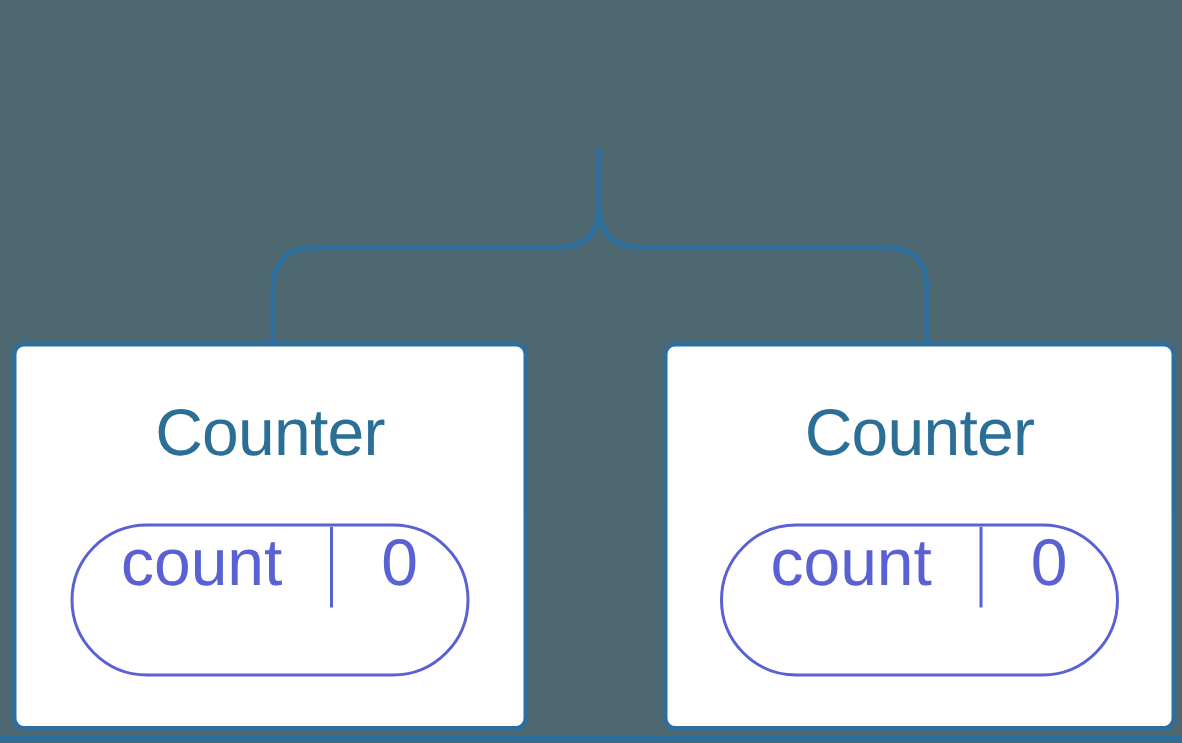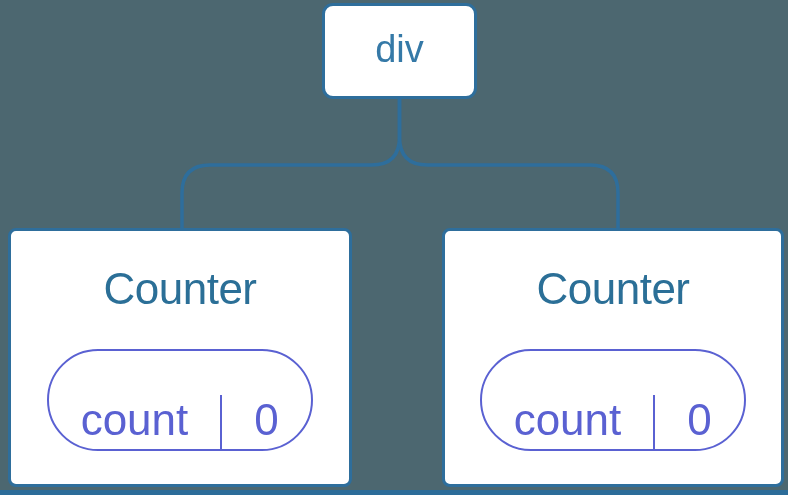--- a/index.html
+++ b/index.html
@@ -74,21 +74,21 @@
     letter-spacing: -0.5px;
   }
   .pill {
     margin-top: 38px;
     width: 266px;
     height: 102px;
     box-sizing: border-box;
     border: 2.5px solid var(--state_purple, #5A61D2);
     border-radius: 51px;
     display: flex;
-    align-items: flex-end;
+    align-items: flex-start;
     overflow: hidden;
     background: var(--card_background, #fff);
   }
   .pill-key {
     width: 66%;
     box-sizing: border-box;
     border-right: 2.5px solid var(--state_purple, #5A61D2);
     display: flex;
     align-items: center;
     justify-content: center;
@@ -117,23 +117,20 @@
 </head>
 <body>
 
 <div class="canvas">
 
   <svg class="connector" viewBox="0 0 788 495" xmlns="http://www.w3.org/2000/svg">
     <path d="M 399.5 99 L 399.5 137 Q 399.5 165 371.5 165 L 210 165 Q 182 165 182 193 L 182 230"></path>
     <path d="M 399.5 99 L 399.5 137 Q 399.5 165 427.5 165 L 590 165 Q 618 165 618 193 L 618 230"></path>
   </svg>
 
-  <div class="node-root">
-    <span class="node-root-label">div</span>
-  </div>
 
   <div class="card card-left">
     <div class="card-title">Counter</div>
     <div class="pill">
       <div class="pill-key">count</div>
       <div class="pill-value">0</div>
     </div>
   </div>
 
   <div class="card card-right">

